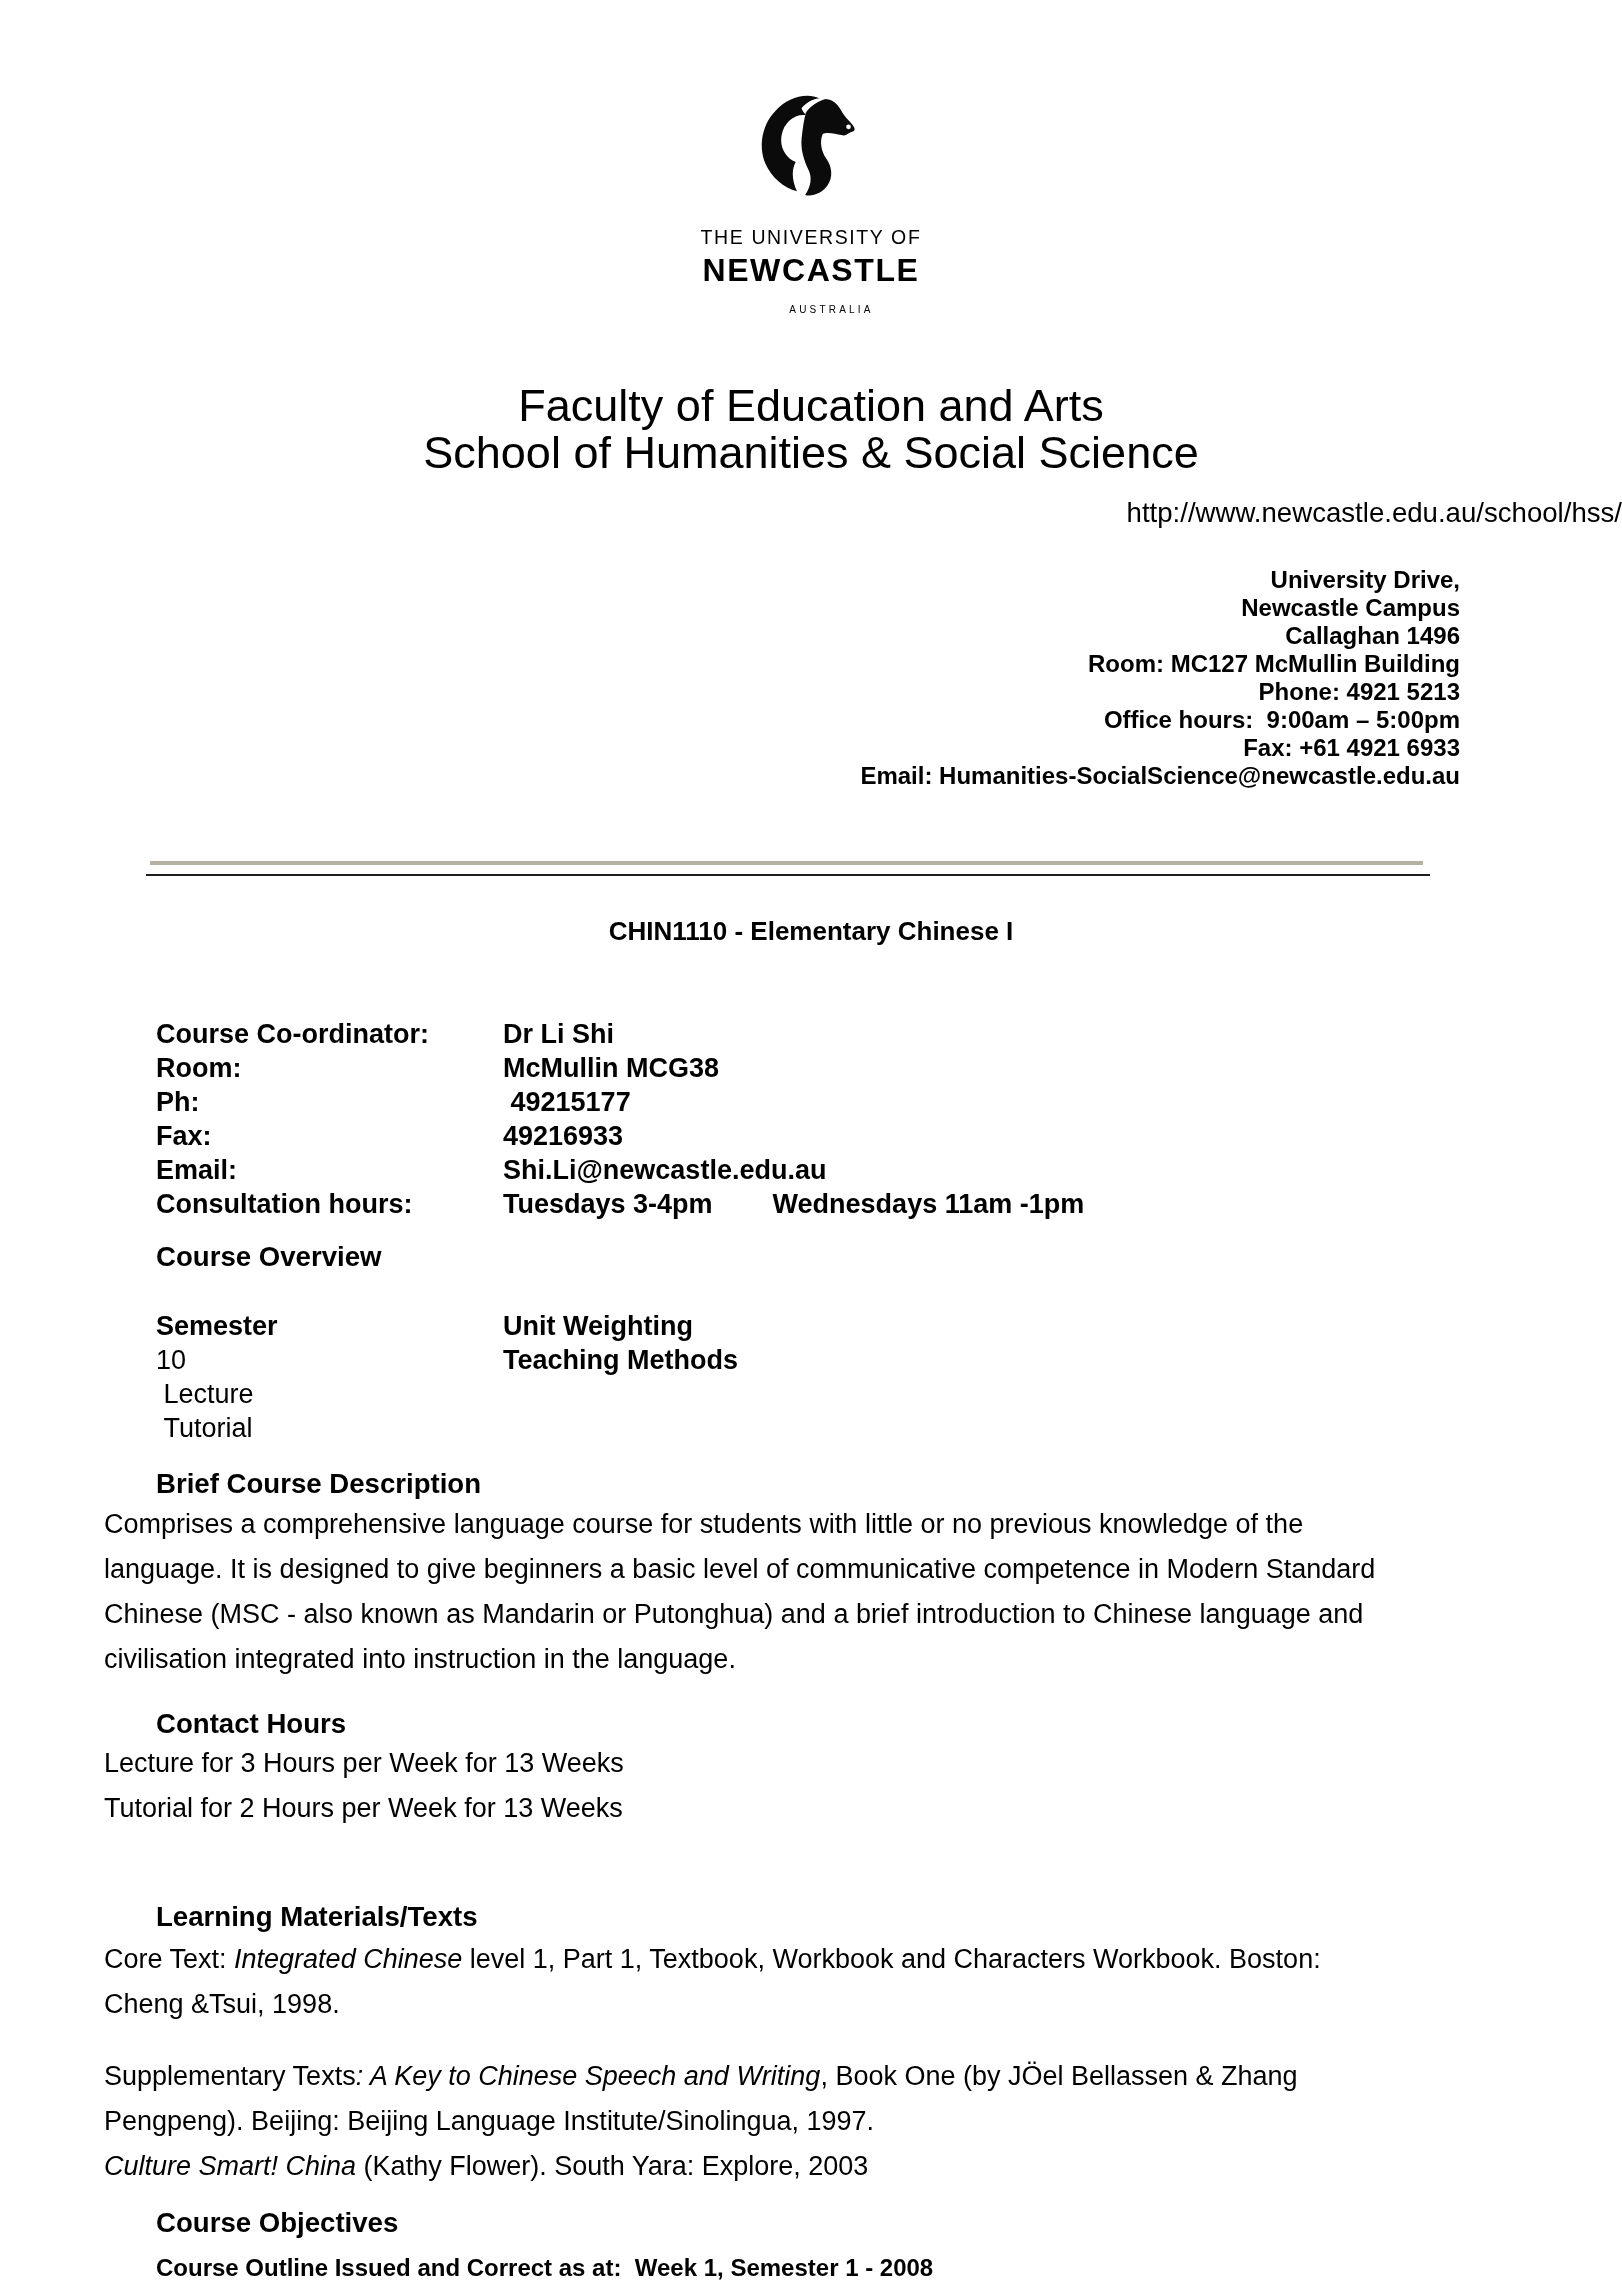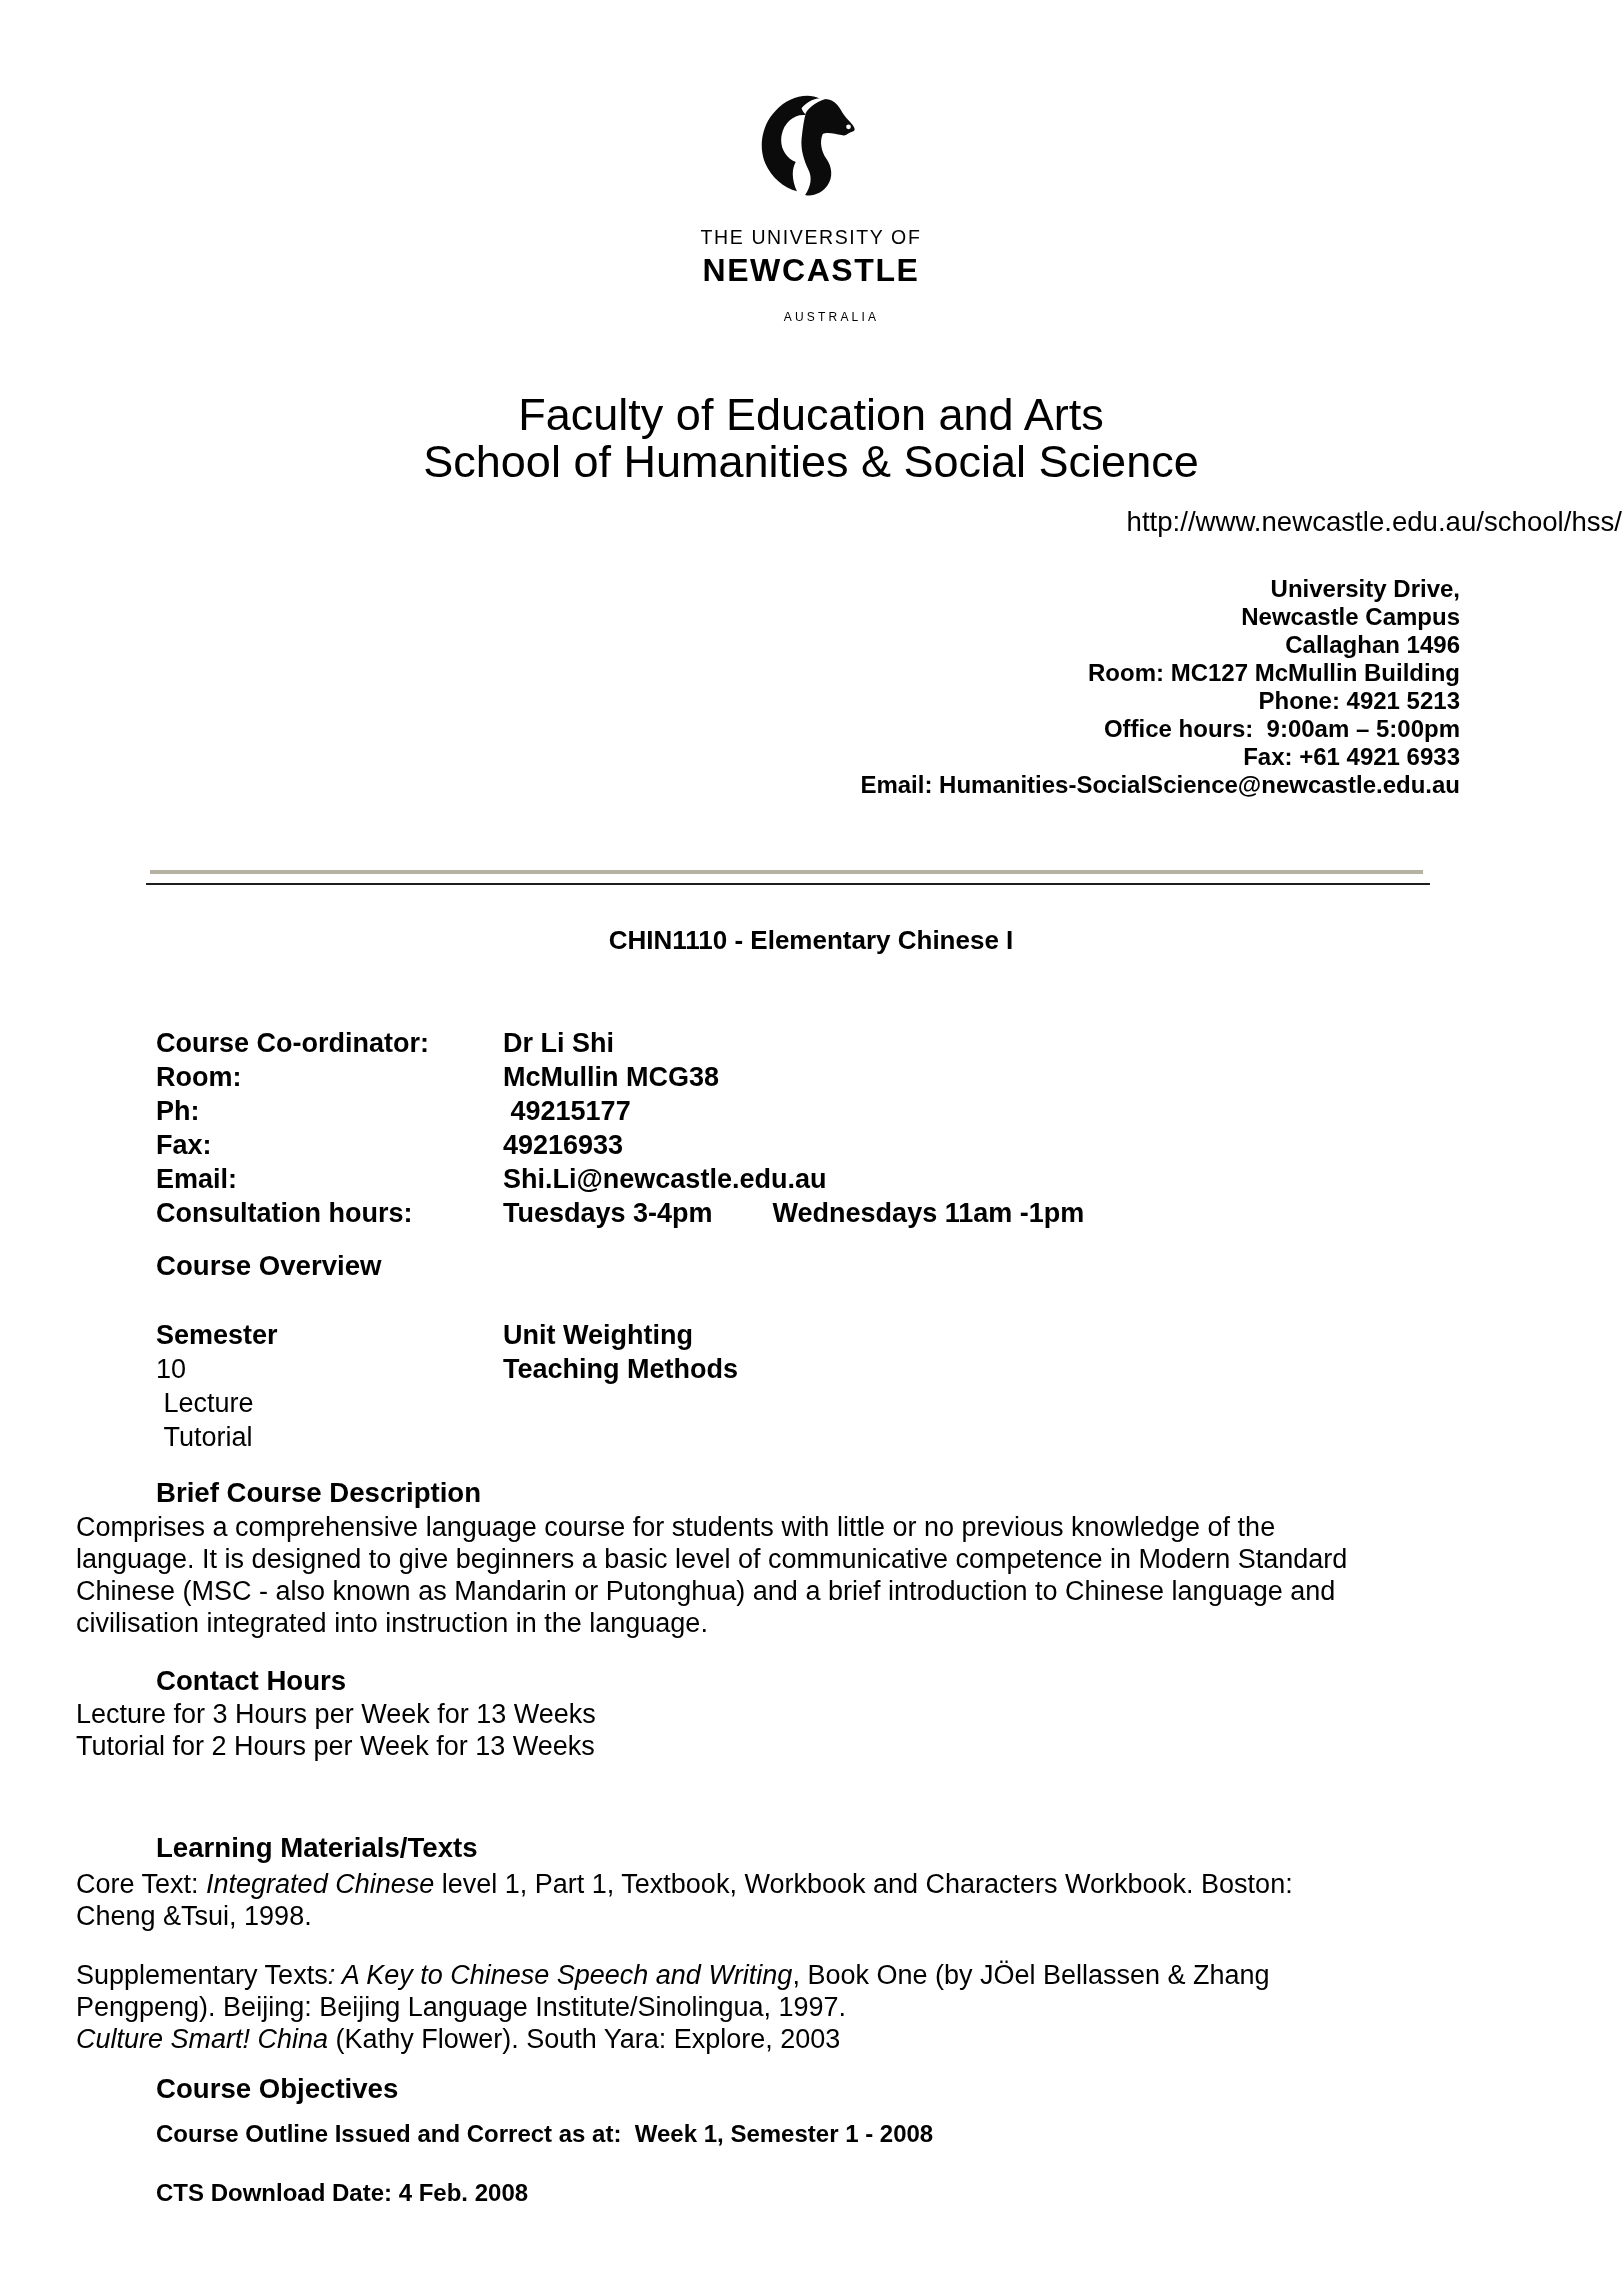--- a/index.html
+++ b/index.html
@@ -8,21 +8,21 @@
     background:#ffffff; color:#000;
     font-family:"Liberation Sans","DejaVu Sans",sans-serif;
     overflow:hidden; position:relative;
   }
 
   
   .logo-block { padding-top:94px; text-align:center; }
   .logo-svg { display:block; margin:0 auto; width:118px; height:122px; }
   .logo-top { margin-top:9.7px; font-size:19.5px; letter-spacing:1.6px; }
   .logo-name { margin-top:3.2px; font-size:32px; font-weight:bold; letter-spacing:1.6px; }
-  .logo-bottom { margin-top:21px; font-size:12px; letter-spacing:3.2px;padding-left:41px; }
+  .logo-bottom { margin-top:15px; font-size:10px; letter-spacing:3.2px;padding-left:41px; }
 
   
   .faculty-wrap { margin-top:67px; text-align:center; font-size:45px; line-height:47px; }
   .url-line { margin-top:21px; text-align:right; font-size:27.6px; }
 
   
   .address { margin-top:37px; margin-right:162px; text-align:right;
              font-weight:bold; font-size:24px; line-height:28px; }
   .address div { white-space:pre-wrap; }
 
@@ -44,21 +44,21 @@
   .overview-grid .value { font-weight:normal; }
 
   
   .section-h { margin-left:156px; font-size:27.6px; font-weight:bold; }
   .h-overview { margin-top:20px; }
   .h-brief { margin-top:23px; }
   .h-contact { margin-top:26px; }
   .h-materials { margin-top:70px; }
   .h-objectives { margin-top:18px; }
 
-  .body-text { margin-left:76px; width:1330px; font-size:27px; line-height:32px;
+  .body-text { margin-left:104px; width:1330px; font-size:27px; line-height:45px;
                white-space:pre-line; }
   .brief-p { margin-top:1.6px; }
   .contact-p { margin-top:1.6px; }
   .core-p { margin-top:3.2px; }
   .supp-p { margin-top:27.6px; }
 
   .outline-line { margin:14.6px 0 0 156px; font-size:24px; font-weight:bold; white-space:pre-wrap; }
   .cts-line { margin:31px 0 0 156px; font-size:24px; font-weight:bold; }
 </style>
 </head>

